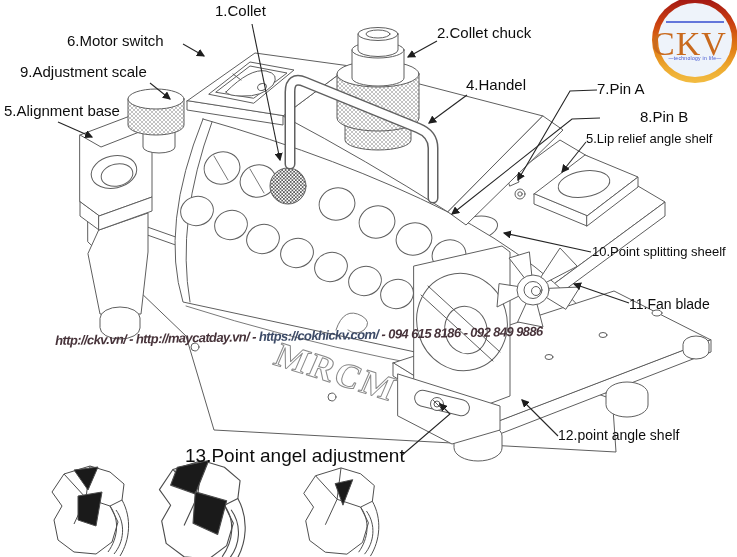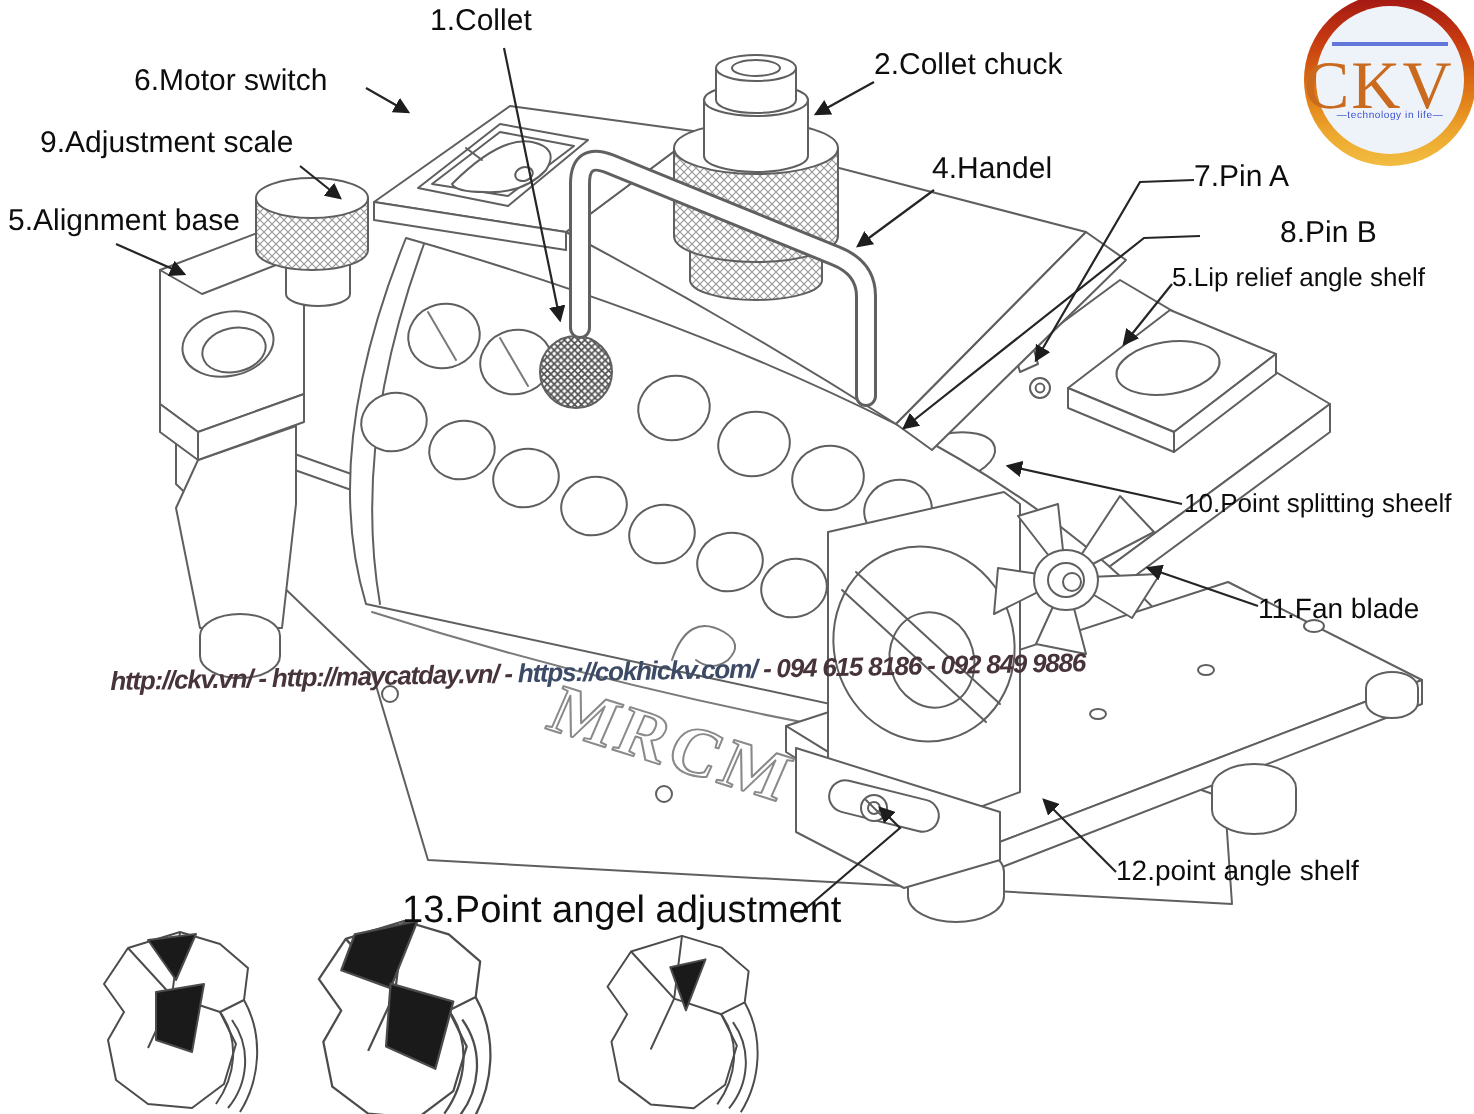--- a/index.html
+++ b/index.html
@@ -9,21 +9,21 @@
   
   .lbl{position:absolute;white-space:nowrap;color:#0d0d0d;line-height:1.1;}
   .f17{font-size:15px;} .f15{font-size:15px;} .f13{font-size:13px;} .f135{font-size:14px;}
   .f14{font-size:14px;} .f19{font-size:19px;}
   .lb1{left:215px;top:3px;}   .lb2{left:437px;top:25px;}
   .lb3{left:67px;top:33px;}   .lb4{left:20px;top:64px;}
   .lb5{left:4px;top:103px;}   .lb6{left:466px;top:77px;}
   .lb7{left:597px;top:81px;}  .lb8{left:600px;top:109px;margin-left:40px;}
   .lb9{left:586px;top:132px;} .lb10{left:592px;top:245px;}
   .lb11{left:629px;top:297px;}.lb12{left:558px;top:428px;text-align:center;}
-  .lb13{left:185px;top:446px;margin-left:16px;}
+  .lb13{left:185px;top:446px;}
   
   .watermark{position:absolute;left:55px;top:333px;width:560px;
      font-size:13px;font-weight:bold;font-style:italic;letter-spacing:-0.6px;
      transform:rotate(-1.1deg);transform-origin:left top;white-space:nowrap;}
   .wm-a,.wm-c{color:#47333a;} .wm-b{color:#3c4a66;}
   
   .logo{position:absolute;left:652px;top:-3px;width:86px;height:86px;}
   .logo-ring{position:absolute;inset:0;border-radius:50%;
      background:linear-gradient(180deg,#a01414 0%,#c83c10 28%,#e07a14 58%,#eda92e 82%,#f2bc42 100%);}
   .logo-inner{position:absolute;left:6px;top:6px;right:6px;bottom:6px;border-radius:50%;

